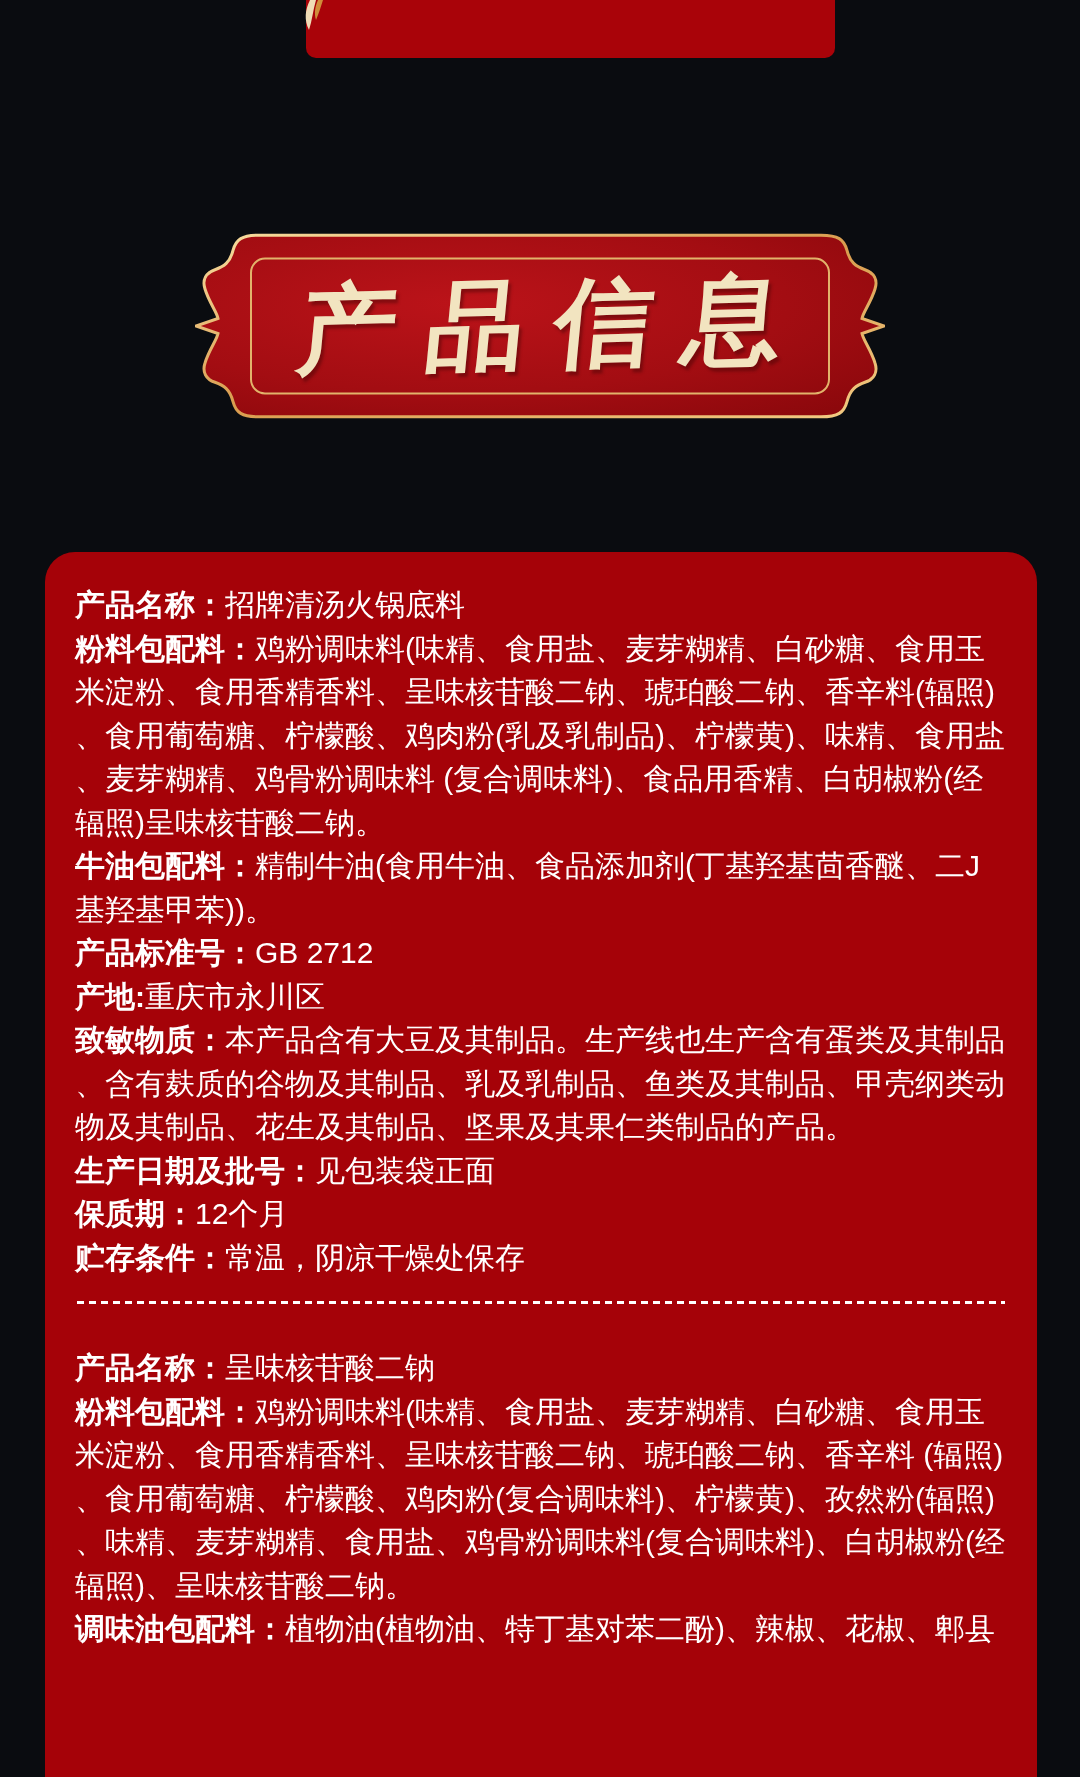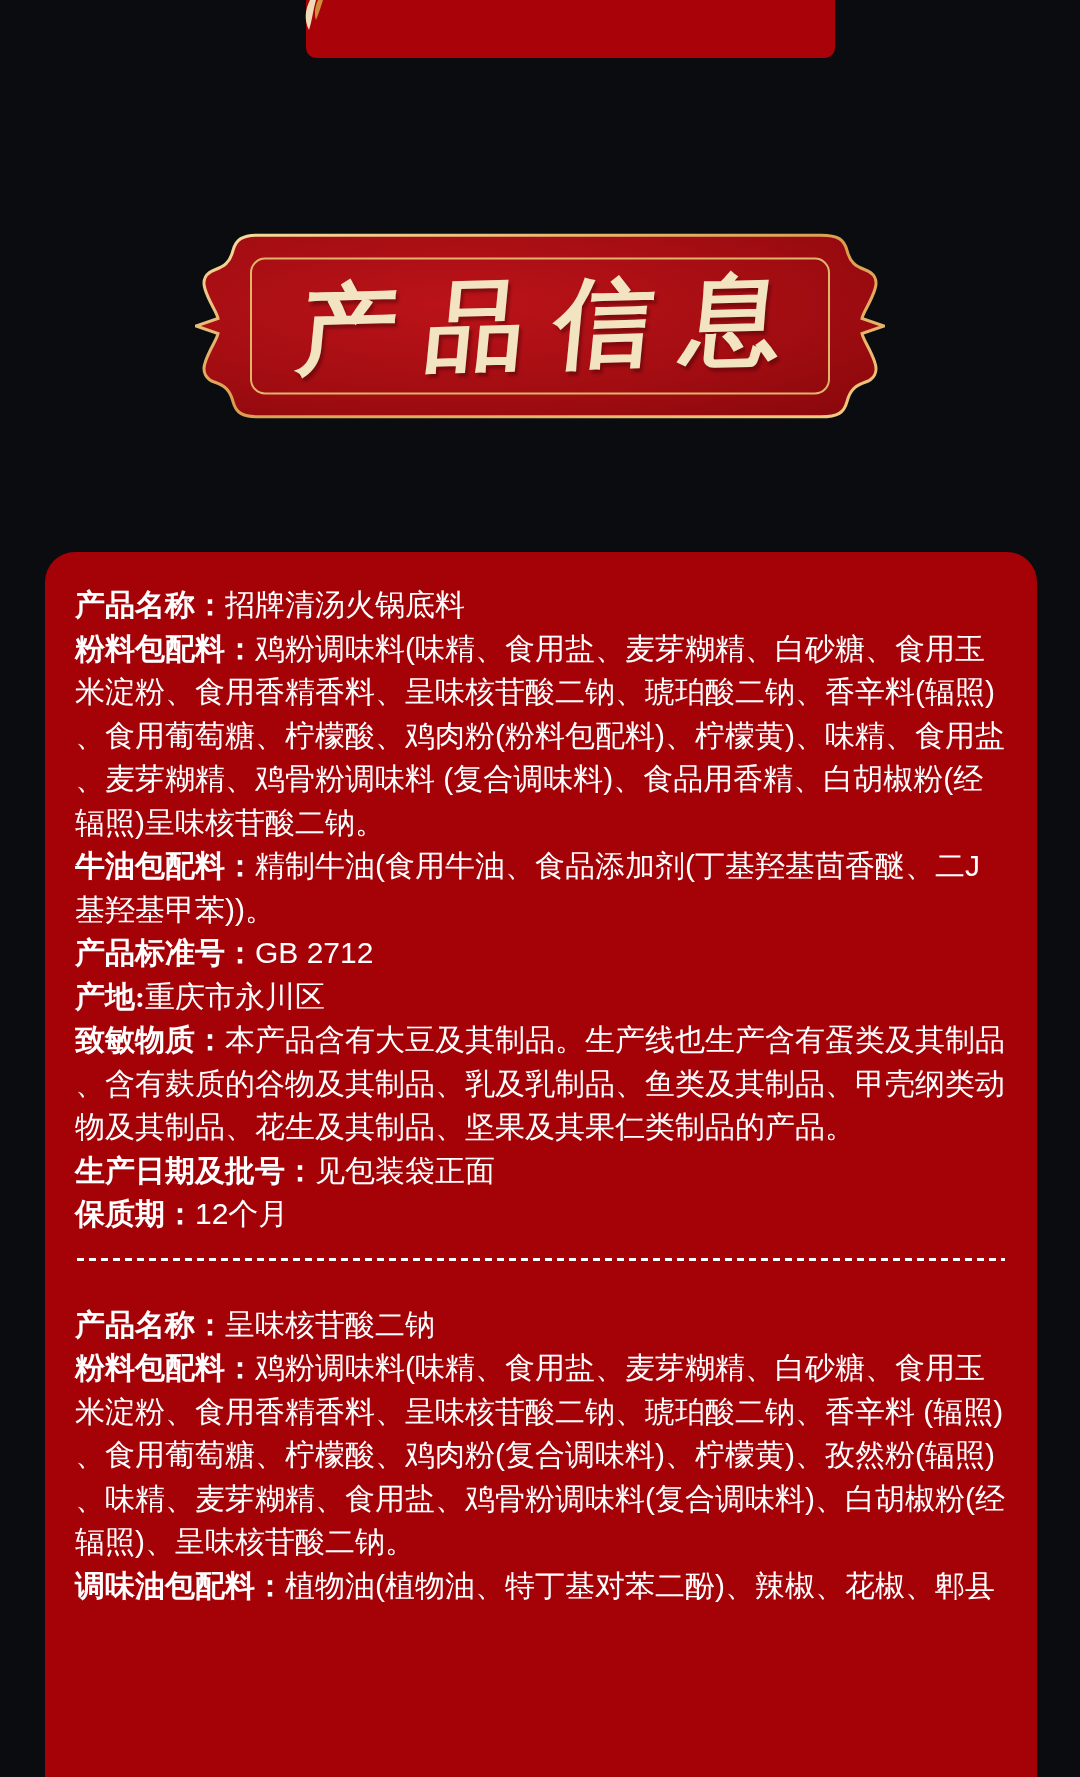--- a/index.html
+++ b/index.html
@@ -29,21 +29,21 @@
   
   .card{
     position:absolute;left:45px;top:552px;width:992px;height:1300px;
     background:#a50208;border-radius:30px;box-sizing:border-box;
     padding:31px 30px 0 30px;color:#ffffff;
   }
   .card p.row{
     margin:0;font-size:30px;line-height:43.5px;letter-spacing:0;
     line-break:anywhere;word-break:break-word;
   }
-  .card p.row b{font-weight:700;font-family:Liberation Serif, serif;}
+  .card p.row b{font-weight:700;}
   .divider{
     height:3px;margin:22px 2px 42px 2px;color:#ffffff;
     background:repeating-linear-gradient(90deg,currentColor 0 7px,transparent 7px 12px);
   }
 </style>
 </head>
 <body>
 
 <div class="stage" style="background: rgb(10, 12, 16);">
 
@@ -91,27 +91,28 @@
                C 29 44 35 40 38 28
                C 41 17 47 13 64 13 Z" fill="url(#pr)" stroke="url(#pg)" stroke-width="3"></path>
       <rect x="56" y="36" width="578" height="133" rx="14" fill="none" stroke="#e2b36b" stroke-width="2"></rect>
     </svg>
     <div class="plaque-title" style="color: rgb(242, 228, 192);">产品信息</div>
   </div>
 
   <section class="card" style="background: rgb(165, 2, 8); color: rgb(255, 255, 255);">
 
     <p class="row"><b>产品名称：</b><span>招牌清汤火锅底料</span></p>
-    <p class="row"><b>粉料包配料：</b><span>鸡粉调味料(味精、食用盐、麦芽糊精、白砂糖、食用玉米淀粉、食用香精香料、呈味核苷酸二钠、琥珀酸二钠、香辛料(辐照)、食用葡萄糖、柠檬酸、鸡肉粉(粉料包配料)、柠檬黄)、味精、食用盐、麦芽糊精、鸡骨粉调味料 (复合调味料)、食品用香精、白胡椒粉(经辐照)呈味核苷酸二钠。</span></p>
+    <p class="row"><b>粉料包配料：</b><span>鸡粉调味料(味精、食用盐、麦芽糊精、白砂糖、食用玉米淀粉、食用香精香料、呈味核苷酸二钠、琥珀酸二钠、香辛料(辐照)、食用葡萄糖、柠檬酸、鸡肉粉(乳及乳制品)、柠檬黄)、味精、食用盐、麦芽糊精、鸡骨粉调味料 (复合调味料)、食品用香精、白胡椒粉(经辐照)呈味核苷酸二钠。</span></p>
     <p class="row"><b>牛油包配料：</b><span>精制牛油(食用牛油、食品添加剂(丁基羟基茴香醚、二J基羟基甲苯))。</span></p>
     <p class="row"><b>产品标准号：</b><span>GB 2712</span></p>
     <p class="row"><b>产地:</b><span>重庆市永川区</span></p>
     <p class="row"><b>致敏物质：</b><span>本产品含有大豆及其制品。生产线也生产含有蛋类及其制品、含有麸质的谷物及其制品、乳及乳制品、鱼类及其制品、甲壳纲类动物及其制品、花生及其制品、坚果及其果仁类制品的产品。</span></p>
     <p class="row"><b>生产日期及批号：</b><span>见包装袋正面</span></p>
     <p class="row"><b>保质期：</b><span>12个月</span></p>
+    <p class="row"><b>贮存条件：</b><span>常温，阴凉干燥处保存</span></p>
 
     <div class="divider" style="color: rgb(255, 255, 255);"></div>
 
     <p class="row"><b>产品名称：</b><span>呈味核苷酸二钠</span></p>
     <p class="row"><b>粉料包配料：</b><span>鸡粉调味料(味精、食用盐、麦芽糊精、白砂糖、食用玉米淀粉、食用香精香料、呈味核苷酸二钠、琥珀酸二钠、香辛料 (辐照)、食用葡萄糖、柠檬酸、鸡肉粉(复合调味料)、柠檬黄)、孜然粉(辐照)、味精、麦芽糊精、食用盐、鸡骨粉调味料(复合调味料)、白胡椒粉(经辐照)、呈味核苷酸二钠。</span></p>
     <p class="row"><b>调味油包配料：</b><span>植物油(植物油、特丁基对苯二酚)、辣椒、花椒、郫县</span></p>
 
   </section>
 </div>
 

